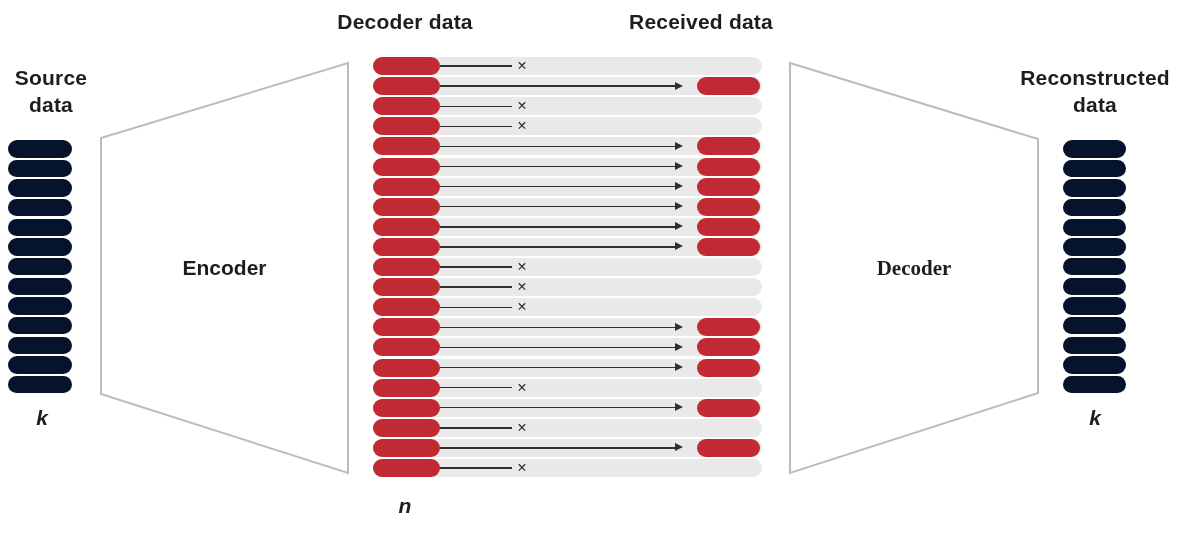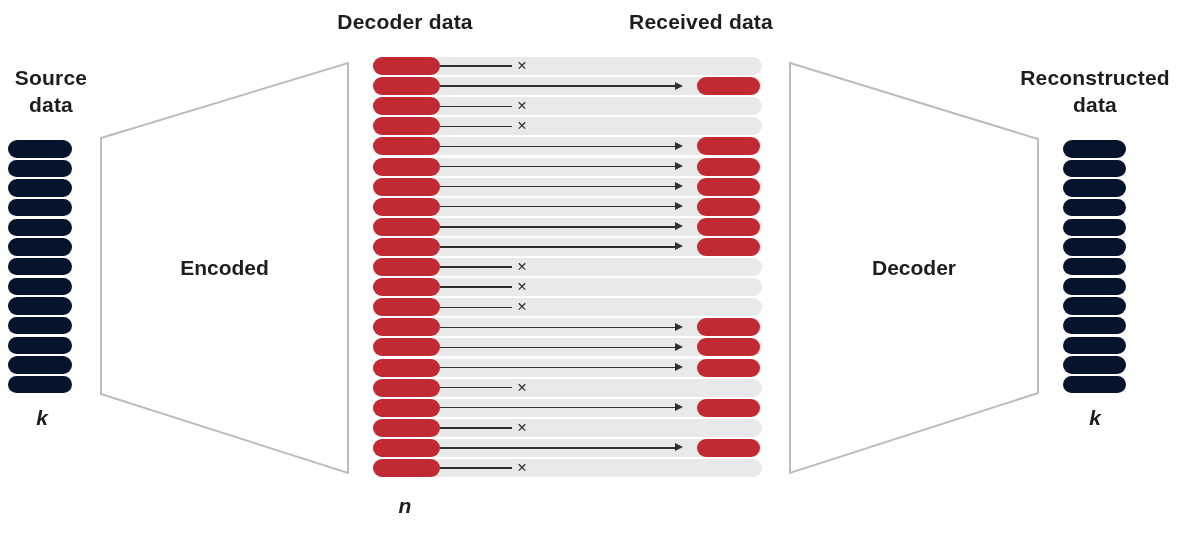--- a/index.html
+++ b/index.html
@@ -12,21 +12,21 @@
   .layer{position:absolute;left:0;top:0;width:1182px;height:536px;}
   .layer polygon{fill:none;stroke:var(--outline);stroke-width:2;}
   .label{position:absolute;text-align:center;}
   .title{font-weight:700;font-size:21px;line-height:27px;letter-spacing:.2px;}
   .source-title{left:0;top:64px;width:84px;margin-left:9px;}
   .encoded-title{left:325px;top:8px;width:160px;white-space:nowrap;}
   .received-title{left:621px;top:8px;width:160px;white-space:nowrap;}
   .reconstructed-title{left:1010px;top:64px;width:170px;}
   .stage{font-weight:700;font-size:21px;line-height:24px;}
   .encoder-label{left:101px;top:256px;width:247px;}
-  .decoder-label{left:790px;top:256px;width:248px;}
+  .decoder-label{left:790px;top:256px;width:248px;font-family:Liberation Serif, serif;}
   .count{font-style:italic;font-weight:700;font-size:21px;line-height:28px;}
   .source-count{left:0;top:404px;width:84px;}
   .encoded-count{left:325px;top:492px;width:160px;}
   .received-count{left:648px;top:492px;width:160px;}
   .reconstructed-count{left:1010px;top:404px;width:170px;}
   .stack{position:absolute;}
   .source-stack{left:8px;top:140px;width:64px;height:254px;}
   .reconstructed-stack{left:1063px;top:140px;width:63px;height:254px;}
   .block{position:absolute;left:0;width:100%;height:17.5px;border-radius:9px;background:var(--navy);}
   .rows{position:absolute;left:373px;top:57px;width:389px;height:422px;}
@@ -56,21 +56,21 @@
     <g>
       <polygon points="790,63 1038,139 1038,393 790,473"></polygon>
     </g>
   </svg>
 
   <div class="label title source-title">Source data</div>
   <div class="label title encoded-title">Decoder data</div>
   <div class="label title received-title">Received data</div>
   <div class="label title reconstructed-title">Reconstructed data</div>
 
-  <div class="label stage encoder-label">Encoded</div>
+  <div class="label stage encoder-label">Encoder</div>
   <div class="label stage decoder-label">Decoder</div>
 
   <div class="stack source-stack">
       <div class="block" style="top: 0px;"></div>
       <div class="block" style="top: 19.65px;"></div>
       <div class="block" style="top: 39.3px;"></div>
       <div class="block" style="top: 58.95px;"></div>
       <div class="block" style="top: 78.6px;"></div>
       <div class="block" style="top: 98.25px;"></div>
       <div class="block" style="top: 117.9px;"></div>

